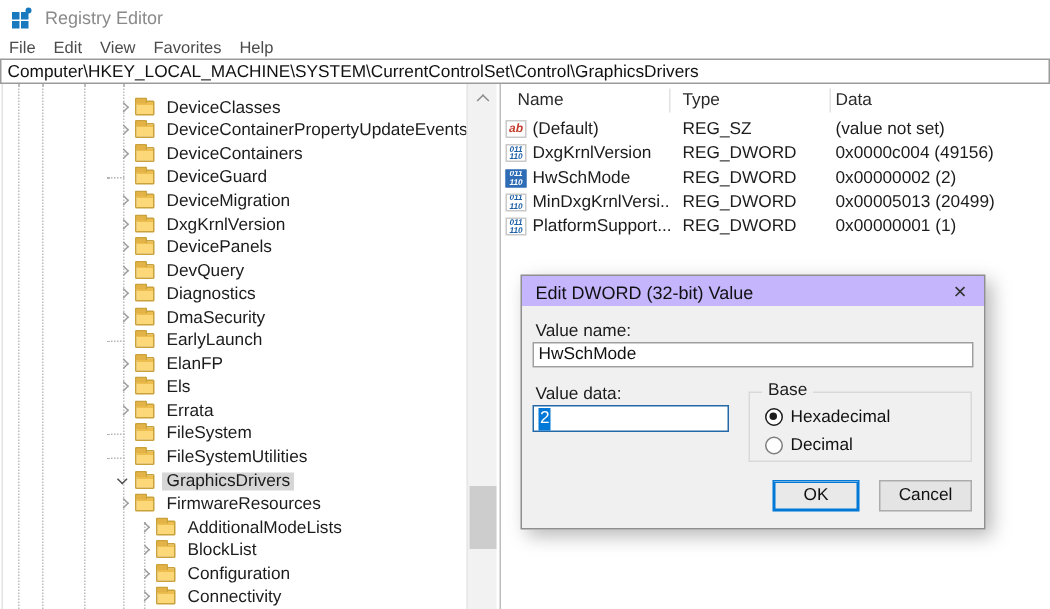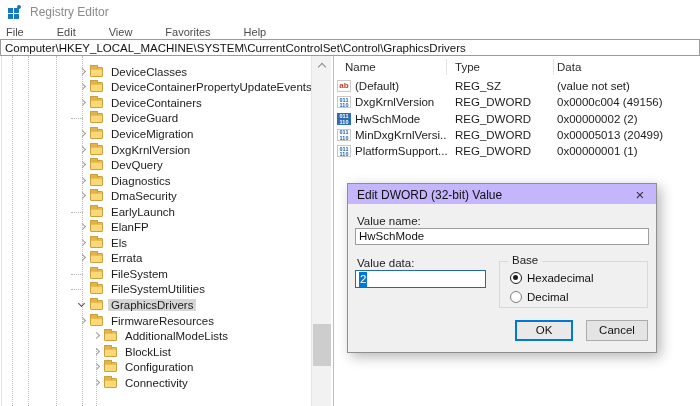--- a/index.html
+++ b/index.html
@@ -7,21 +7,21 @@
   body { font-family:"Liberation Sans", sans-serif; font-size:12px; color:#1a1a1a; }
   #window { position:relative; width:700px; height:406px; background:#fff; overflow:hidden; }
 
   
   .titlebar { position:absolute; left:0; top:0; width:700px; height:25px; background:#fff; }
   .app-icon { position:absolute; left:8px; top:5px; width:14px; height:14px; }
   .app-icon .cell { position:absolute; background:#1879bf; }
   .app-title { position:absolute; left:30px; top:0; line-height:25px; color:#8a8a8a; font-size:12px; }
 
   
-  .menubar { position:absolute; left:0; top:25px; width:584px; height:14px; display:flex; align-items:center;gap:21px; }
+  .menubar { position:absolute; left:0; top:25px; width:584px; height:14px; display:flex; align-items:center; }
   .menu-item { font-size:11px; color:#4b4b4b; padding:0 6px; height:14px; line-height:14px; cursor:default; }
   .menu-item:first-child { padding-left:6px; }
 
   
   .addressbar { position:absolute; left:0; top:39px; width:700px; height:17px; }
   .addressbar input { width:100%; height:100%; border:1px solid #9b9b9b; background:#fff;
     font-family:"Liberation Sans", sans-serif; font-size:11.5px; color:#111; padding:0 0 0 4px; outline:none; }
 
   
   .content { position:absolute; left:0; top:56px; width:700px; bottom:0; }
@@ -56,21 +56,21 @@
   .pane-divider { position:absolute; left:333px; top:0; bottom:0; width:0; border-left:1px solid #bdbdbd; }
 
   
   .list { position:absolute; left:336px; top:0; right:0; bottom:0; }
   .list-header { position:absolute; left:0; top:2px; right:0; height:18px; }
   .col-h { position:absolute; top:0; height:18px; line-height:18px; font-size:11.5px; color:#2b2b2b; cursor:default; }
   .col-sep { position:absolute; top:1px; height:16px; width:0; border-left:1px solid #e2e2e2; }
   #list-rows { position:absolute; left:0; top:22px; right:0; }
   .list-row { position:relative; height:16.3px; cursor:default; }
   .vicon { position:absolute; left:1px; top:2px; width:14px; height:12px; border:1px solid #c9c9c9;
-    background:#fff; font-weight:bold; text-align:center; overflow:hidden; }
+    background:#fff; font-weight:bold; text-align:center; overflow:hidden;font-style:italic; }
   .vicon.string { color:#c43e2f; font-size:8px; line-height:10px; }
   .vicon.dword { color:#1d5fa8; font-size:5.5px; line-height:5.5px; letter-spacing:0; padding-top:0.5px; }
   .vicon.dword.sel { background:#2e6db6; border-color:#2e6db6; color:#fff; }
   .cell { position:absolute; top:0; height:16.3px; line-height:16.3px; font-size:11.5px; color:#1c1c1c;
     white-space:nowrap; overflow:hidden; }
   .cell.name { left:19px; width:92px; }
   .cell.type { left:119px; width:98px; }
   .cell.data { left:221px; right:2px; }
 
   
@@ -164,20 +164,25 @@
           <span class="tlabel">DeviceMigration</span>
         </div>
         <div class="tree-row lvl0">
           <span class="arrow chev"></span>
           <span class="folder"></span>
           <span class="tlabel">DxgKrnlVersion</span>
         </div>
         <div class="tree-row lvl0">
           <span class="arrow chev"></span>
           <span class="folder"></span>
+          <span class="tlabel">DevicePanels</span>
+        </div>
+        <div class="tree-row lvl0">
+          <span class="arrow chev"></span>
+          <span class="folder"></span>
           <span class="tlabel">DevQuery</span>
         </div>
         <div class="tree-row lvl0">
           <span class="arrow chev"></span>
           <span class="folder"></span>
           <span class="tlabel">Diagnostics</span>
         </div>
         <div class="tree-row lvl0">
           <span class="arrow chev"></span>
           <span class="folder"></span>

